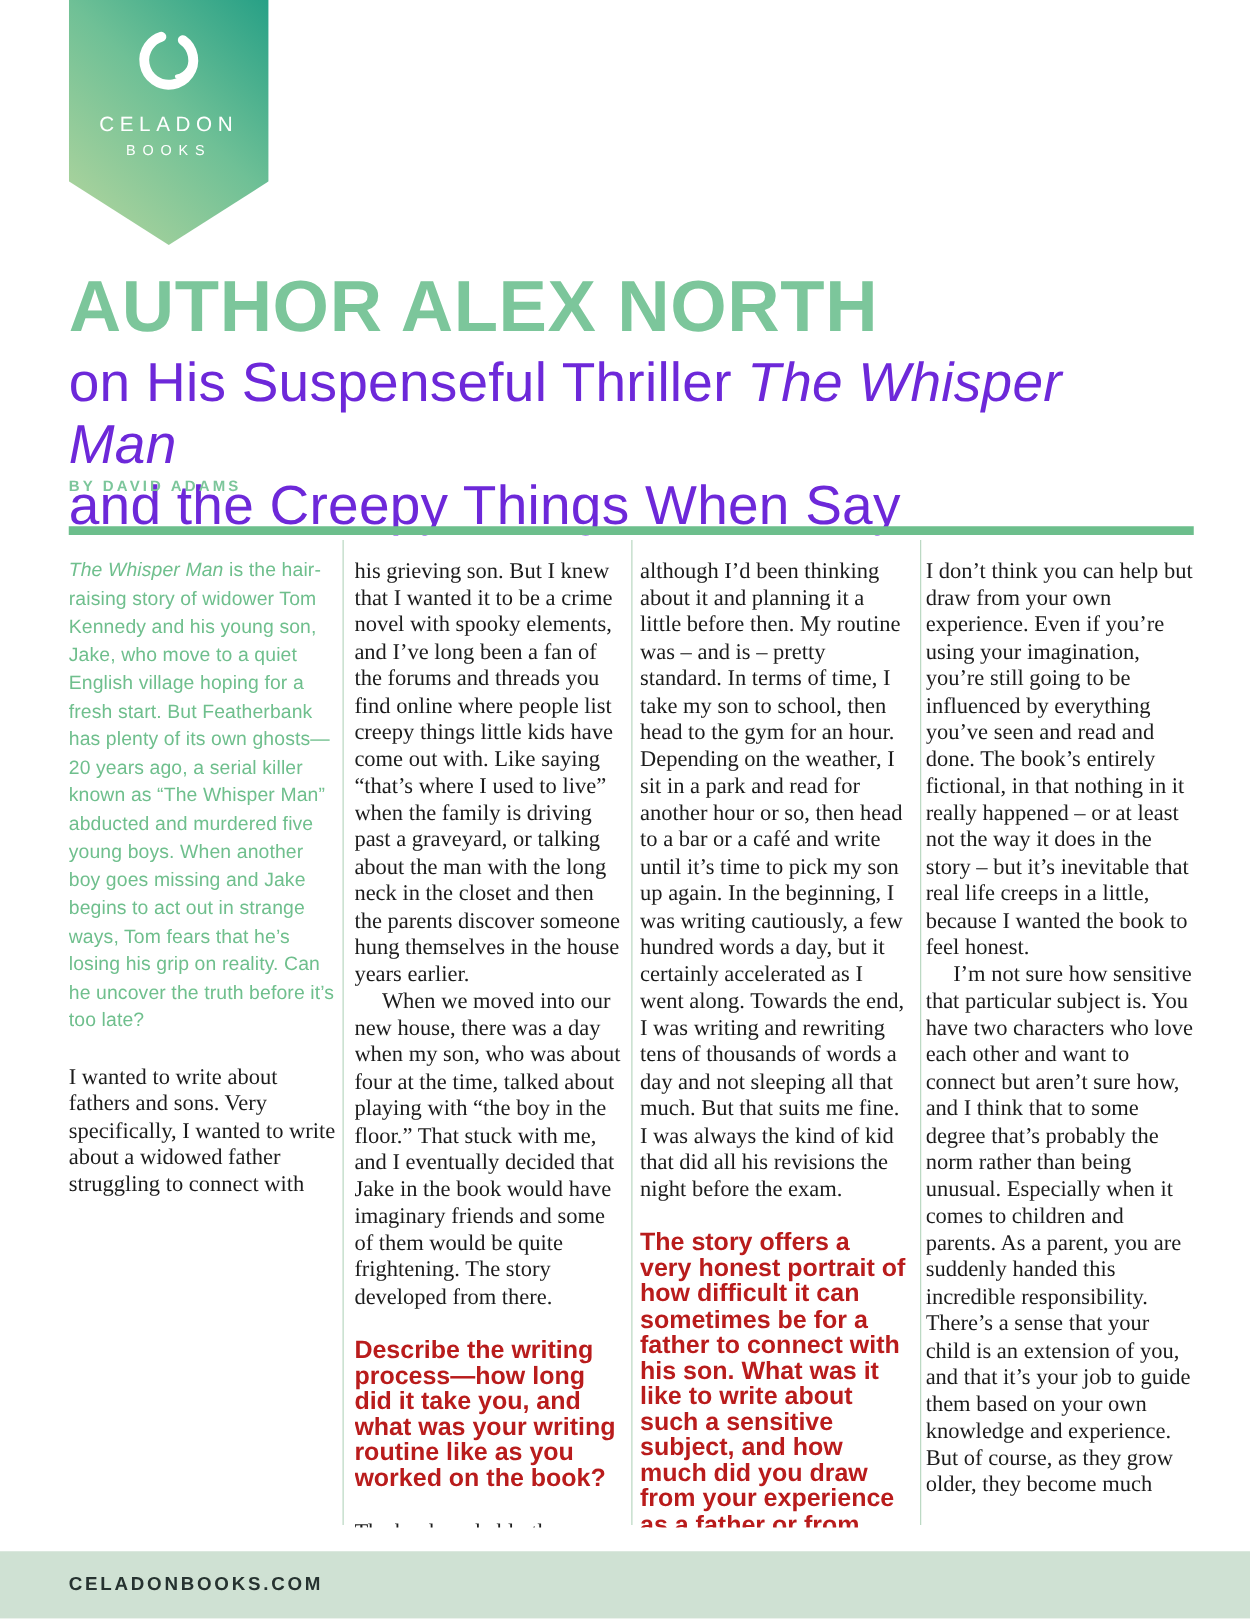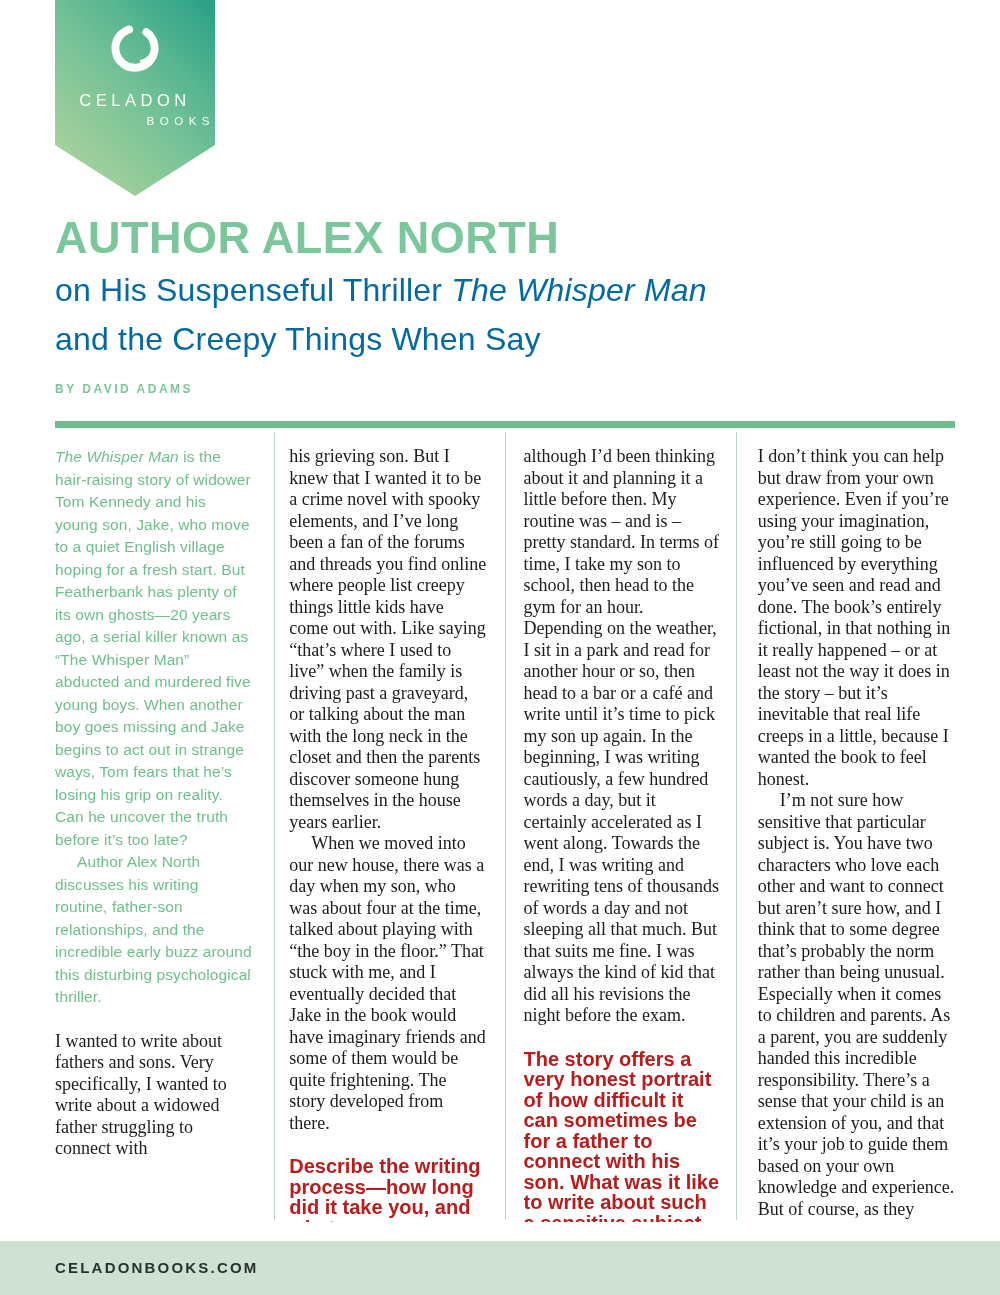--- a/index.html
+++ b/index.html
@@ -6,36 +6,36 @@
   #page{position:relative;width:1000px;height:1295px;background:#fff;overflow:hidden;
         font-family:"Liberation Sans",sans-serif;}
 
   
   .ribbon{position:absolute;left:55px;top:0;width:160px;height:196px;
           clip-path:polygon(0 0,100% 0,100% 74%,50% 100%,0 74%);
           background:linear-gradient(45deg,var(--ribbon-light,#b8d79e) 0%,#6fc096 55%,var(--ribbon-dark,#27a086) 100%);}
   .logo-c{position:absolute;left:0;top:22px;width:100%;text-align:center;}
   .brand-name{position:absolute;left:0;top:91px;width:100%;text-align:center;color:#fff;
               font-size:16.5px;letter-spacing:4.5px;font-weight:400;}
-  .brand-sub{position:absolute;left:0;top:115px;width:100%;text-align:right;color:#fff;
+  .brand-sub{position:absolute;left:0;top:115px;width:100%;text-align:center;color:#fff;
              font-size:11.5px;letter-spacing:5.5px;font-weight:400;}
 
   
-  .title{position:absolute;left:55px;top:212px;font-size:45px;font-weight:700;
+  .title{position:absolute;left:55px;top:212px;font-size:58px;font-weight:700;
          letter-spacing:.5px;color:var(--accent,#7cc69b);}
-  .subtitle{position:absolute;left:55px;top:266px;width:860px;font-size:32px;font-weight:300;
-            color:#0369a1;line-height:49px;letter-spacing:.2px;}
+  .subtitle{position:absolute;left:55px;top:282px;width:860px;font-size:44px;font-weight:300;
+            color:#6d28d9;line-height:49px;letter-spacing:.2px;}
   .byline{position:absolute;left:55px;top:382px;font-size:12px;font-weight:700;
           letter-spacing:2.5px;color:var(--accent,#7cc69b);}
   .rule{position:absolute;left:55px;top:421px;width:900px;height:7px;
         background:var(--rule,#6cbe8c);}
 
   
   .columns{position:absolute;left:55px;top:446px;width:900px;height:776px;
-           display:grid;grid-template-columns:repeat(4,1fr);column-gap:37px;overflow:hidden;}
+           display:grid;grid-template-columns:repeat(4,1fr);column-gap:14px;overflow:hidden;}
   .col{overflow:hidden;}
   .divider{position:absolute;top:432px;width:1px;height:788px;background:var(--divider,#bcd9c4);}
   .divider.d1{left:274px}.divider.d2{left:505px}.divider.d3{left:736px}
 
   .col p{margin:0;}
   .b-intro{font-family:"Liberation Sans",sans-serif;font-size:15.5px;line-height:22.5px;
            color:var(--intro,#6fbf8d);letter-spacing:.1px;}
   .b-body{font-family:"Liberation Serif",serif;font-size:18px;line-height:21.5px;color:#1c1c1c;}
   .b-question{font-family:"Liberation Sans",sans-serif;font-weight:700;font-size:20px;
               line-height:20.5px;color:#b91c1c;}
@@ -78,21 +78,20 @@
 
   <div class="rule"></div>
 
   <div class="divider d1"></div>
   <div class="divider d2"></div>
   <div class="divider d3"></div>
 
   <div class="columns">
     <div class="col">
         <p class="b-intro"><em>The Whisper Man</em> is the hair-raising story of widower Tom Kennedy and his young son, Jake, who move to a quiet English village hoping for a fresh start. But Featherbank has plenty of its own ghosts—20 years ago, a serial killer known as “The Whisper Man” abducted and murdered five young boys. When another boy goes missing and Jake begins to act out in strange ways, Tom fears that he’s losing his grip on reality. Can he uncover the truth before it’s too late?</p>
-        <p class="b-intro indent">Author Alex North discusses his writing routine, father-son relationships, and the incredible early buzz around this disturbing psychological thriller.</p>
         <p class="b-body gap-section">I wanted to write about fathers and sons. Very specifically, I wanted to write about a widowed father struggling to connect with</p>
       </div>
     <div class="col">
         <p class="b-body">his grieving son. But I knew that I wanted it to be a crime novel with spooky elements, and I’ve long been a fan of the forums and threads you find online where people list creepy things little kids have come out with. Like saying “that’s where I used to live” when the family is driving past a graveyard, or talking about the man with the long neck in the closet and then the parents discover someone hung themselves in the house years earlier.</p>
         <p class="b-body indent">When we moved into our new house, there was a day when my son, who was about four at the time, talked about playing with “the boy in the floor.” That stuck with me, and I eventually decided that Jake in the book would have imaginary friends and some of them would be quite frightening. The story developed from there.</p>
         <p class="b-question gap-section">Describe the writing process—how long did it take you, and what was your writing routine like as you worked on the book?</p>
         <p class="b-body gap-section">The book probably there about a year to write,</p>
       </div>
     <div class="col">
         <p class="b-body">although I’d been thinking about it and planning it a little before then. My routine was – and is – pretty standard. In terms of time, I take my son to school, then head to the gym for an hour. Depending on the weather, I sit in a park and read for another hour or so, then head to a bar or a café and write until it’s time to pick my son up again. In the beginning, I was writing cautiously, a few hundred words a day, but it certainly accelerated as I went along. Towards the end, I was writing and rewriting tens of thousands of words a day and not sleeping all that much. But that suits me fine. I was always the kind of kid that did all his revisions the night before the exam.</p>

